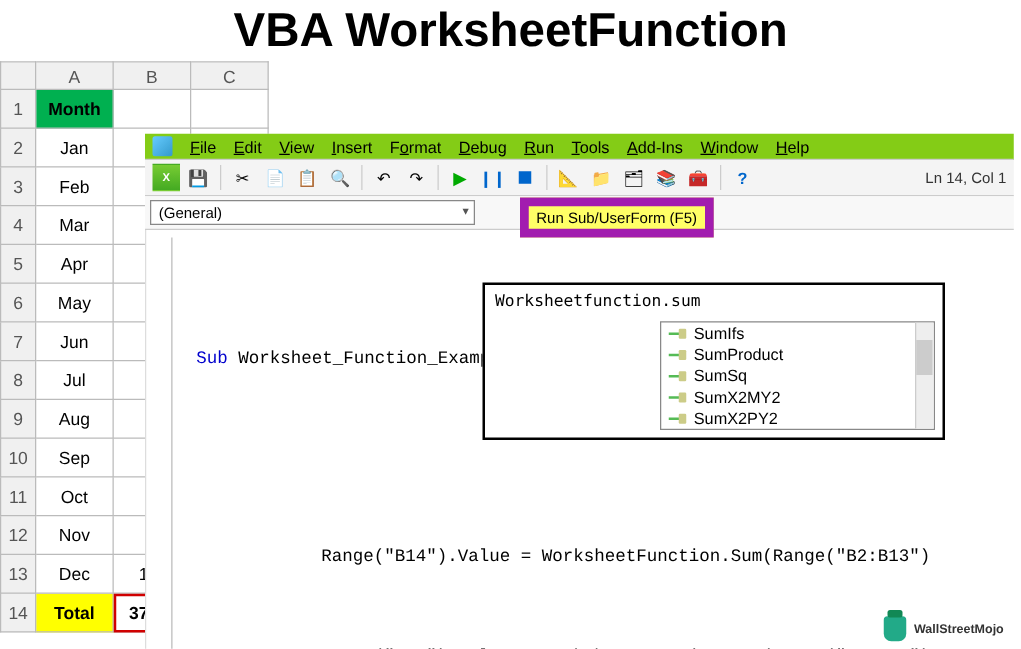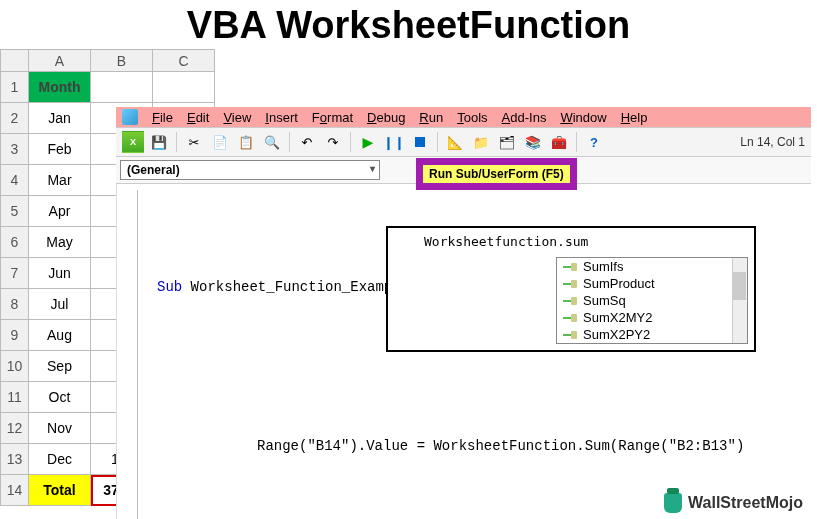--- a/index.html
+++ b/index.html
@@ -4,56 +4,56 @@
 <style>
 * { margin: 0; padding: 0; box-sizing: border-box; }
 body { font-family: Arial, sans-serif; width: 817px; height: 519px; background: #fff; position: relative; overflow: hidden; }
 .title { font-family: Liberation Sans, sans-serif; font-size: 38px; font-weight: bold; text-align: center; padding: 4px 0 2px; }
 .main { display: flex; position: relative; }
 .sheet { border-collapse: collapse; font-size: 14px; }
 .sheet th, .sheet td { border: 1px solid #bbb; text-align: center; background: #fff; }
 .sheet .rowhdr { width: 28px; background: #f0f0f0; font-weight: normal; color: #555; }
 .sheet .colhdr { height: 22px; background: #f0f0f0; font-weight: normal; color: #555; width: 62px; }
 .sheet td { height: 31px; }
-.month-hdr { background: #00b050 !important; color: #404040; font-weight: bold; margin-left: 32px; }
+.month-hdr { background: #00b050 !important; color: #000000; font-weight: bold; margin-left: 32px; }
 .total-row td:first-of-type, .total-lbl { background: #ffff00 !important; font-weight: bold; }
 .total-cell { font-weight: bold; outline: 2px solid #d00000; outline-offset: -2px; }
 .val { text-align: right !important; padding-right: 6px; }
 .editor { position: absolute; left: 116px; top: 58px; right: 6px; height: 440px; background: #fff; }
-.menubar { display: flex; align-items: center; gap: 14px; padding: 2px 6px; font-size: 13px; background: #fca5a5; border-bottom: 1px solid #ccc; text-align: right; }
+.menubar { display: flex; align-items: center; gap: 14px; padding: 2px 6px; font-size: 13px; background: #84cc16; border-bottom: 1px solid #ccc; text-align: right; }
 .menubar .mi { cursor: default; }
 .menubar .mi u { text-decoration: underline; }
 .appicon { width: 16px; height: 16px; background: linear-gradient(135deg,#6cf,#39c); border-radius: 2px; display:inline-block; }
 .toolbar { display: flex; align-items: center; gap: 4px; padding: 3px 6px; background: #f4f4f4; border-bottom: 1px solid #ccc; font-size: 12px; }
 .tbtn { width: 22px; height: 22px; display: inline-flex; align-items: center; justify-content: center; border: 1px solid transparent; font-size: 13px; cursor: default; }
 .tsep { width: 1px; height: 20px; background: #ccc; margin: 0 2px; }
 .play { color: #0a0; font-size: 14px; }
 .pause { color: #06c; }
 .stop { width:10px; height:10px; background:#06c; }
 .status { margin-left: auto; color: #333; }
-.dropdown-row { display:flex; border-bottom:1px solid #ccc; background:#f8f8f8; position:relative;font-weight:bold; }
+.dropdown-row { display:flex; border-bottom:1px solid #ccc; background:#f8f8f8; position:relative; }
 .combo { border:1px solid #888; background:#fff; font-size:12px; padding:2px 18px 2px 6px; margin:3px 4px; position:relative; flex:0 0 260px; }
 .combo::after { content:"▾"; position:absolute; right:4px; top:2px; font-size:10px; color:#555; }
 .tooltip { position:absolute; left:300px; top:1px; background:#ffff66; border:7px solid #a21caf; font-size:12px; padding:2px 6px; z-index:5; }
 .code { font-family: Consolas, "Courier New", monospace; font-size: 14px; padding: 10px 4px 10px 40px; line-height: 1.9; white-space: pre; position:relative; border-left:1px solid #ddd; height:350px; overflow:hidden; }
 .code .kw { color: #0000cd; }
 .codeline { display:block; }
 .indent2 { padding-left: 100px; }
 .code-border { position:absolute; left:20px; top:6px; bottom:6px; width:1px; background:#bbb; }
-.intelli { position: absolute; left: 386px; top: 226px; width: 370px; background: #fff; border: 2px solid #000; z-index: 10; font-size: 13px; padding-left: 28px; }
+.intelli { position: absolute; left: 386px; top: 226px; width: 370px; background: #fff; border: 2px solid #000; z-index: 10; font-size: 13px; }
 .intelli .typed { font-family: Consolas, monospace; padding: 6px 8px 8px; }
 .intelli-list { position:relative; margin-left:140px; margin-bottom:6px; margin-right:6px; border:1px solid #888; background:#fff; max-height:150px; overflow:hidden; }
 .intelli-item { display:flex; align-items:center; gap:6px; padding:1px 6px; font-size:13px; }
 .intelli-item.sel { background:#0a64c8; color:#fff; }
 .fn-icon { width:14px; height:10px; display:inline-block; position:relative; }
 .fn-icon::before { content:""; position:absolute; left:0; top:4px; width:10px; height:2px; background:#5b5; }
 .fn-icon::after { content:""; position:absolute; left:8px; top:1px; width:6px; height:8px; background:#cc8; border-radius:1px; }
 .scroll-track { position:absolute; right:0; top:0; bottom:0; width:15px; background:#eee; border-left:1px solid #ccc; }
 .scroll-thumb { position:absolute; right:1px; top:14px; width:13px; height:28px; background:#ccc; }
-.watermark { position:absolute; right:14px; bottom:6px; display:flex; align-items:center; gap:6px; font-size:16px; font-weight:bold; color:#333; }
+.watermark { position:absolute; right:14px; bottom:6px; display:flex; align-items:center; gap:6px; font-size:10px; font-weight:bold; color:#333; }
 .wm-icon { width:18px; height:20px; background:#2a8; border-radius:3px 3px 6px 6px; position:relative; }
 .wm-icon::before { content:""; position:absolute; left:3px; top:-5px; width:12px; height:6px; background:#185; border-radius:2px; }
 </style>
 </head>
 <body>
 
 <div class="title">VBA WorksheetFunction</div>
 
 <div class="main">
   <table class="sheet">

